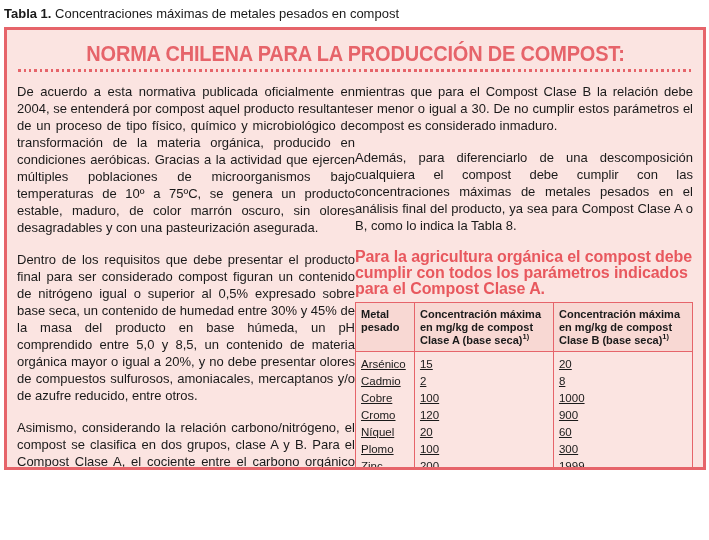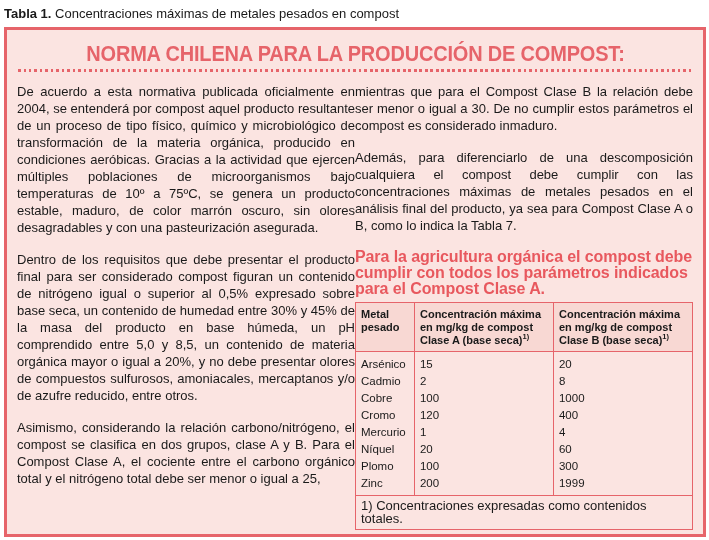--- a/index.html
+++ b/index.html
@@ -17,21 +17,21 @@
     background:var(--page-bg);
     font-family:"Liberation Sans","DejaVu Sans",sans-serif;
     color:var(--text);
   }
   .caption{
     height:27px;padding:7px 5px 0 4px;
     font-size:13px;line-height:14px;
   }
   .caption .cap-label{font-weight:bold;}
   .box{
-    margin:0 3px 0 4px;height:510px;
+    margin:0 3px 0 4px;height:443px;
     border:3px solid var(--accent);
     background:var(--box-bg);
     padding:5px 10px 0 10px;
     overflow:hidden;
   }
   .box-title{
     margin:7px 0 3px 0;
     text-align:center;
     color:var(--accent);
     font-size:21.5px;font-weight:bold;
@@ -80,20 +80,21 @@
     padding:5px 5px 4px 5px;
     font-size:11px;line-height:13px;
     border-bottom:1.5px solid var(--accent);
   }
   table.metales th + th, table.metales td + td{
     border-left:1.5px solid var(--accent);
   }
   table.metales tbody td{
     padding:0 5px;line-height:17px;
     vertical-align:top;
+    text-decoration:underline;
   }
   table.metales tbody tr:first-child td{padding-top:4px;}
   table.metales tbody tr:last-child td{padding-bottom:3px;}
   table.metales tfoot td{
     border-top:1.5px solid var(--accent);
     padding:3px 5px 4px 5px;
     font-size:13px;line-height:13px;
   }
   sup{font-size:7.5px;line-height:0;}
 </style>
@@ -112,21 +113,21 @@
 
   <div class="columns">
     <div class="col">
       <p>De acuerdo a esta normativa publicada oficialmente en 2004, se entenderá por compost aquel producto resultante de un proceso de tipo físico, químico y microbiológico de transformación de la materia orgánica, producido en condiciones aeróbicas. Gracias a la actividad que ejercen múltiples poblaciones de microorganismos bajo temperaturas de 10º a 75ºC, se genera un producto estable, maduro, de color marrón oscuro, sin olores desagradables y con una pasteurización asegurada.</p>
       <p>Dentro de los requisitos que debe presentar el producto final para ser considerado compost figuran un contenido de nitrógeno igual o superior al 0,5% expresado sobre base seca, un contenido de humedad entre 30% y 45% de la masa del producto en base húmeda, un pH comprendido entre 5,0 y 8,5, un contenido de materia orgánica mayor o igual a 20%, y no debe presentar olores de compuestos sulfurosos, amoniacales, mercaptanos y/o de azufre reducido, entre otros.</p>
       <p>Asimismo, considerando la relación carbono/nitrógeno, el compost se clasifica en dos grupos, clase A y B. Para el Compost Clase A, el cociente entre el carbono orgánico total y el nitrógeno total debe ser menor o igual a 25,</p>
     </div>
 
     <div class="col">
       <p>mientras que para el Compost Clase B la relación debe ser menor o igual a 30. De no cumplir estos parámetros el compost es considerado inmaduro.</p>
-      <p>Además, para diferenciarlo de una descomposición cualquiera el compost debe cumplir con las concentraciones máximas de metales pesados en el análisis final del producto, ya sea para Compost Clase A o B, como lo indica la Tabla 7.</p>
+      <p>Además, para diferenciarlo de una descomposición cualquiera el compost debe cumplir con las concentraciones máximas de metales pesados en el análisis final del producto, ya sea para Compost Clase A o B, como lo indica la Tabla 8.</p>
       <p class="highlight">Para la agricultura orgánica el compost debe cumplir con todos los parámetros indicados para el Compost Clase A.</p>
 
       <table class="metales">
         <colgroup>
           <col style="width:17.5%">
           <col style="width:41.25%">
           <col style="width:41.25%">
         </colgroup>
         <thead>
           <tr>
@@ -147,26 +148,21 @@
             <td>8</td>
           </tr>
           <tr>
             <td>Cobre</td>
             <td>100</td>
             <td>1000</td>
           </tr>
           <tr>
             <td>Cromo</td>
             <td>120</td>
-            <td>400</td>
-          </tr>
-          <tr>
-            <td>Mercurio</td>
-            <td>1</td>
-            <td>4</td>
+            <td>900</td>
           </tr>
           <tr>
             <td>Níquel</td>
             <td>20</td>
             <td>60</td>
           </tr>
           <tr>
             <td>Plomo</td>
             <td>100</td>
             <td>300</td>

